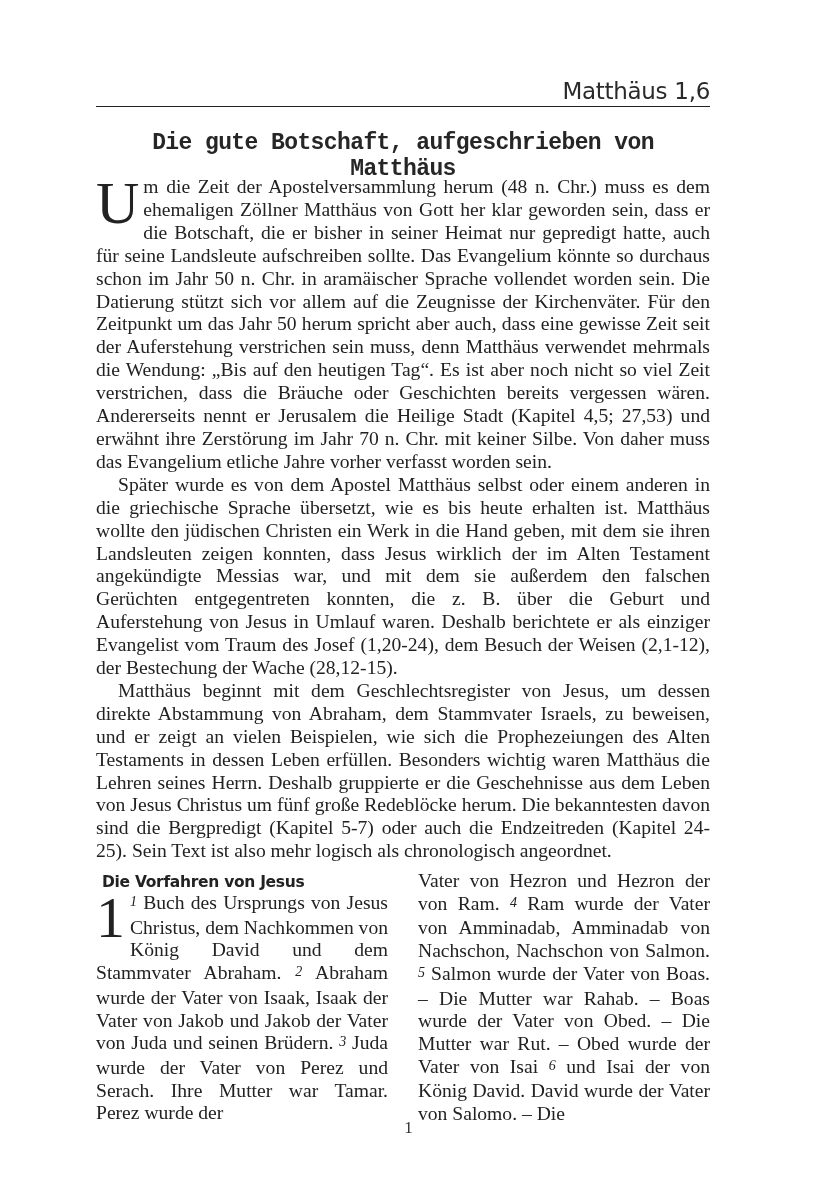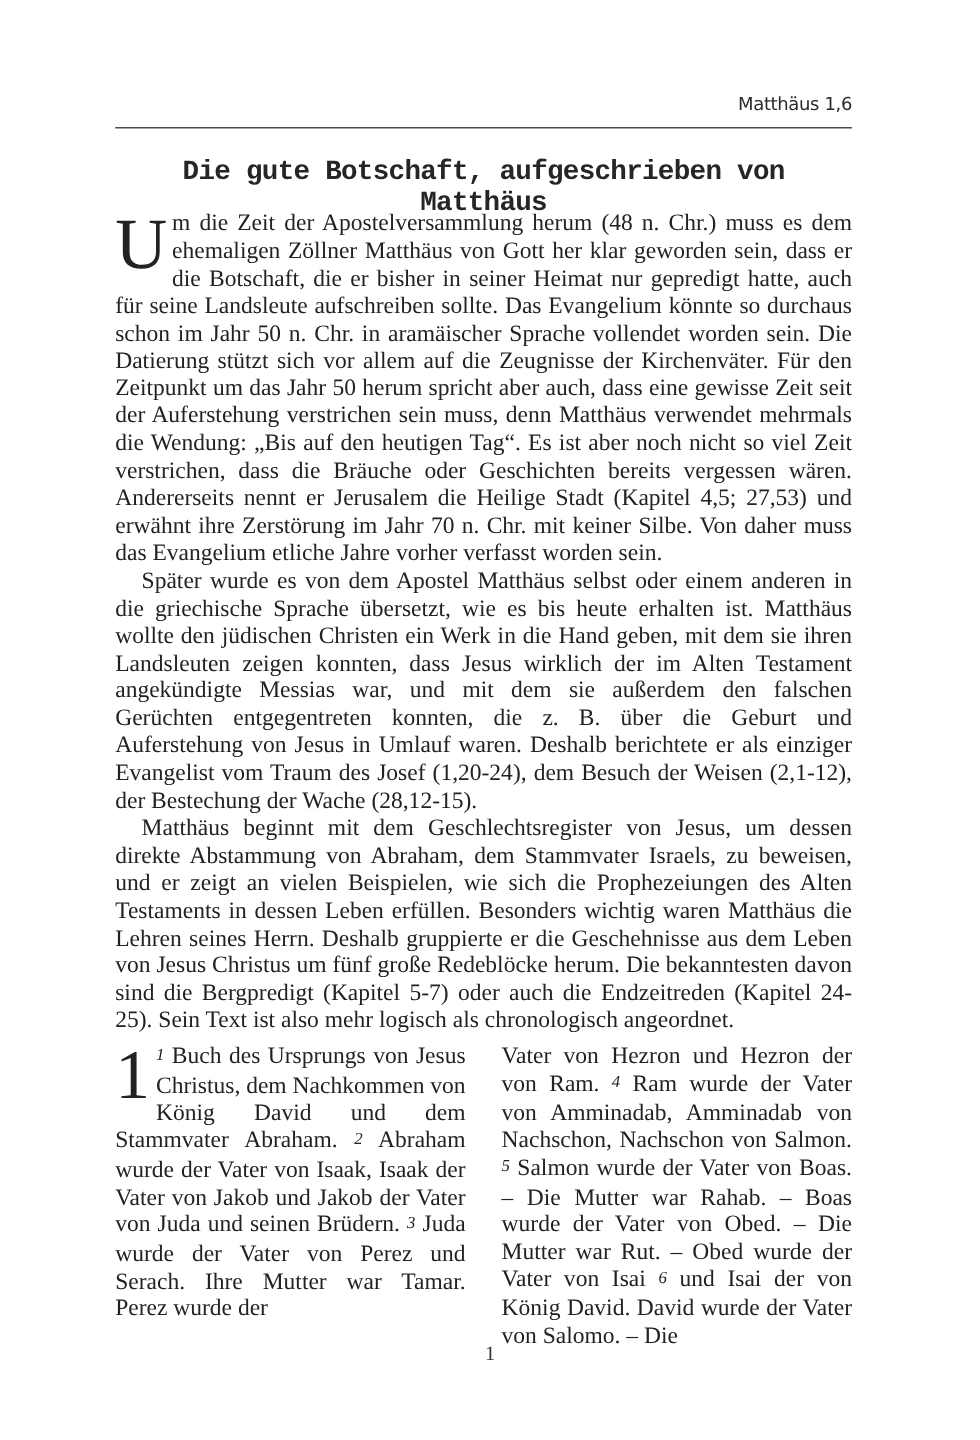--- a/index.html
+++ b/index.html
@@ -1,19 +1,19 @@
 <!DOCTYPE html>
 <html><head>
   <meta charset="utf-8">
   <style>
     html, body { margin: 0; padding: 0; background: #ffffff; }
     body { width: 817px; height: 1200px; position: relative; overflow: hidden; color: #1f1f1f; }
     .running-header {
       position: absolute; top: 78px; left: 96px; width: 614px;
-      text-align: right; font-family: "DejaVu Sans", sans-serif; font-size: 15px; color: #2a2a2a;
+      text-align: right; font-family: "DejaVu Sans", sans-serif; font-size: 23px; color: #2a2a2a;
       letter-spacing: -0.3px;
     }
     .rule { position: absolute; top: 106px; left: 96px; width: 614px; height: 0; border-top: 1.5px solid #222; }
     .title {
       position: absolute; top: 130px; left: 96px; width: 614px; text-align: center;
       font-family: Liberation Mono, monospace; font-weight: bold; font-size: 23px; color: #262626;
       letter-spacing: -0.6px; margin: 0;
     }
     .intro {
       position: absolute; top: 176px; left: 96px; width: 614px;
@@ -52,20 +52,21 @@
 <h1 class="title">Die gute Botschaft, aufgeschrieben von Matthäus</h1>
 
 <div class="intro">
   <p class="first"><span class="dropcap">U</span><span>m die Zeit der Apostelversammlung herum (48 n. Chr.) muss es dem ehemaligen Zöllner Matthäus von Gott her klar geworden sein, dass er die Botschaft, die er bisher in seiner Heimat nur gepredigt hatte, auch für seine Landsleute aufschreiben sollte. Das Evangelium könnte so durchaus schon im Jahr 50 n. Chr. in aramäischer Sprache vollendet worden sein. Die Datierung stützt sich vor allem auf die Zeugnisse der Kirchenväter. Für den Zeitpunkt um das Jahr 50 herum spricht aber auch, dass eine gewisse Zeit seit der Auferstehung verstrichen sein muss, denn Matthäus verwendet mehrmals die Wendung: „Bis auf den heutigen Tag“. Es ist aber noch nicht so viel Zeit verstrichen, dass die Bräuche oder Geschichten bereits vergessen wären. Andererseits nennt er Jerusalem die Heilige Stadt (Kapitel 4,5; 27,53) und erwähnt ihre Zerstörung im Jahr 70 n. Chr. mit keiner Silbe. Von daher muss das Evangelium etliche Jahre vorher verfasst worden sein.</span></p>
   <p>Später wurde es von dem Apostel Matthäus selbst oder einem anderen in die griechische Sprache übersetzt, wie es bis heute erhalten ist. Matthäus wollte den jüdischen Christen ein Werk in die Hand geben, mit dem sie ihren Landsleuten zeigen konnten, dass Jesus wirklich der im Alten Testament angekündigte Messias war, und mit dem sie außerdem den falschen Gerüchten entgegentreten konnten, die z. B. über die Geburt und Auferstehung von Jesus in Umlauf waren. Deshalb berichtete er als einziger Evangelist vom Traum des Josef (1,20-24), dem Besuch der Weisen (2,1-12), der Bestechung der Wache (28,12-15).</p>
   <p>Matthäus beginnt mit dem Geschlechtsregister von Jesus, um dessen direkte Abstammung von Abraham, dem Stammvater Israels, zu beweisen, und er zeigt an vielen Beispielen, wie sich die Prophezeiungen des Alten Testaments in dessen Leben erfüllen. Besonders wichtig waren Matthäus die Lehren seines Herrn. Deshalb gruppierte er die Geschehnisse aus dem Leben von Jesus Christus um fünf große Redeblöcke herum. Die bekanntesten davon sind die Bergpredigt (Kapitel 5-7) oder auch die Endzeitreden (Kapitel 24-25). Sein Text ist also mehr logisch als chronologisch angeordnet.</p>
 </div>
 
 <div class="cols">
   <div class="col">
+    <div class="section-heading">Die Vorfahren von Jesus</div>
     <p><span class="chapnum">1</span><span class="vn">1</span><span> Buch des Ursprungs von Jesus Christus, dem Nachkommen von König David und dem Stammvater Abraham. </span><span class="vn">2</span><span> Abraham wurde der Vater von Isaak, Isaak der Vater von Jakob und Jakob der Vater von Juda und seinen Brüdern. </span><span class="vn">3</span><span> Juda wurde der Vater von Perez und Serach. Ihre Mutter war Tamar. Perez wurde der</span></p>
   </div>
   <div class="col">
     <p><span>Vater von Hezron und Hezron der von Ram. </span><span class="vn">4</span><span> Ram wurde der Vater von Amminadab, Amminadab von Nachschon, Nachschon von Salmon. </span><span class="vn">5</span><span> Salmon wurde der Vater von Boas. – Die Mutter war Rahab. – Boas wurde der Vater von Obed. – Die Mutter war Rut. – Obed wurde der Vater von Isai </span><span class="vn">6</span><span> und Isai der von König David. David wurde der Vater von Salomo. – Die</span></p>
   </div>
 </div>
 
 <div class="page-number">1</div>
 
 </body></html>

